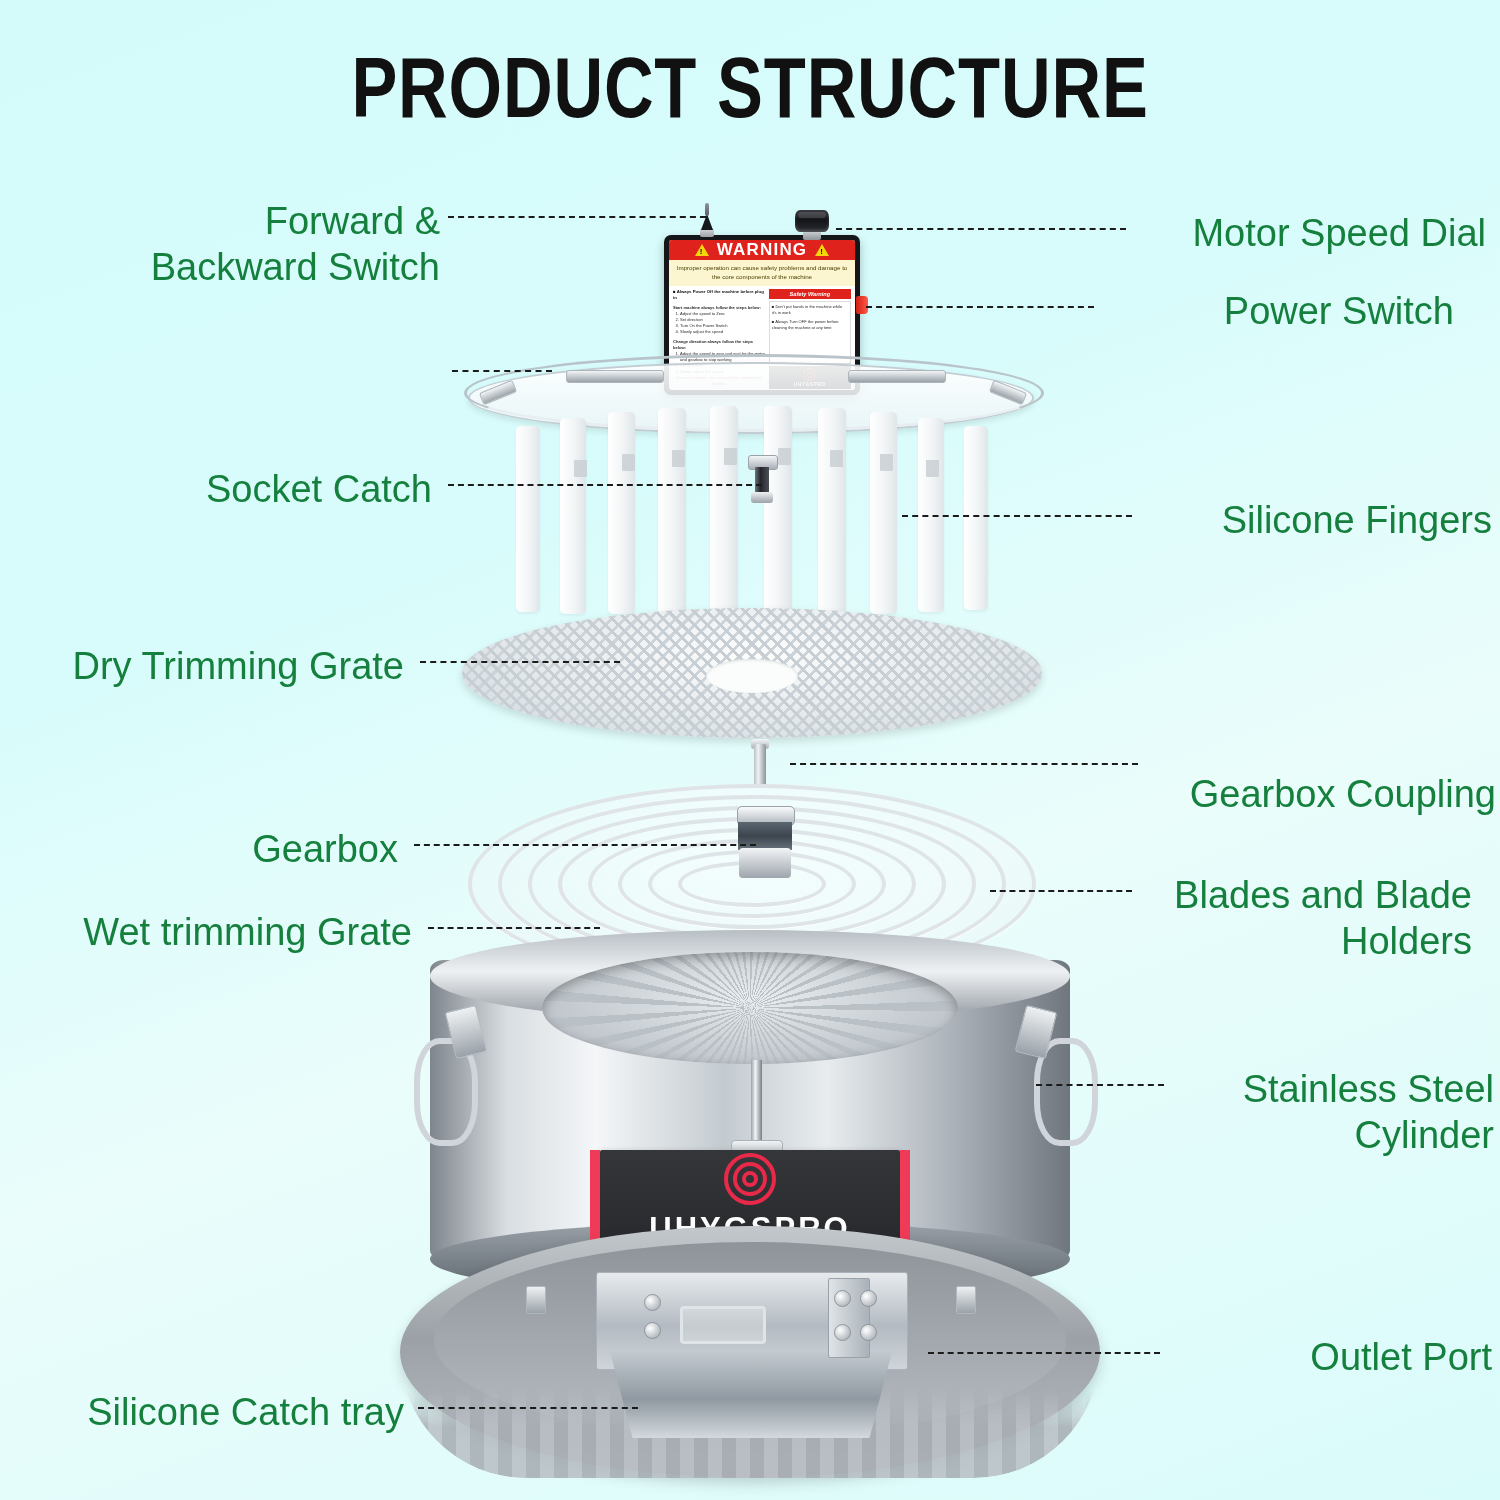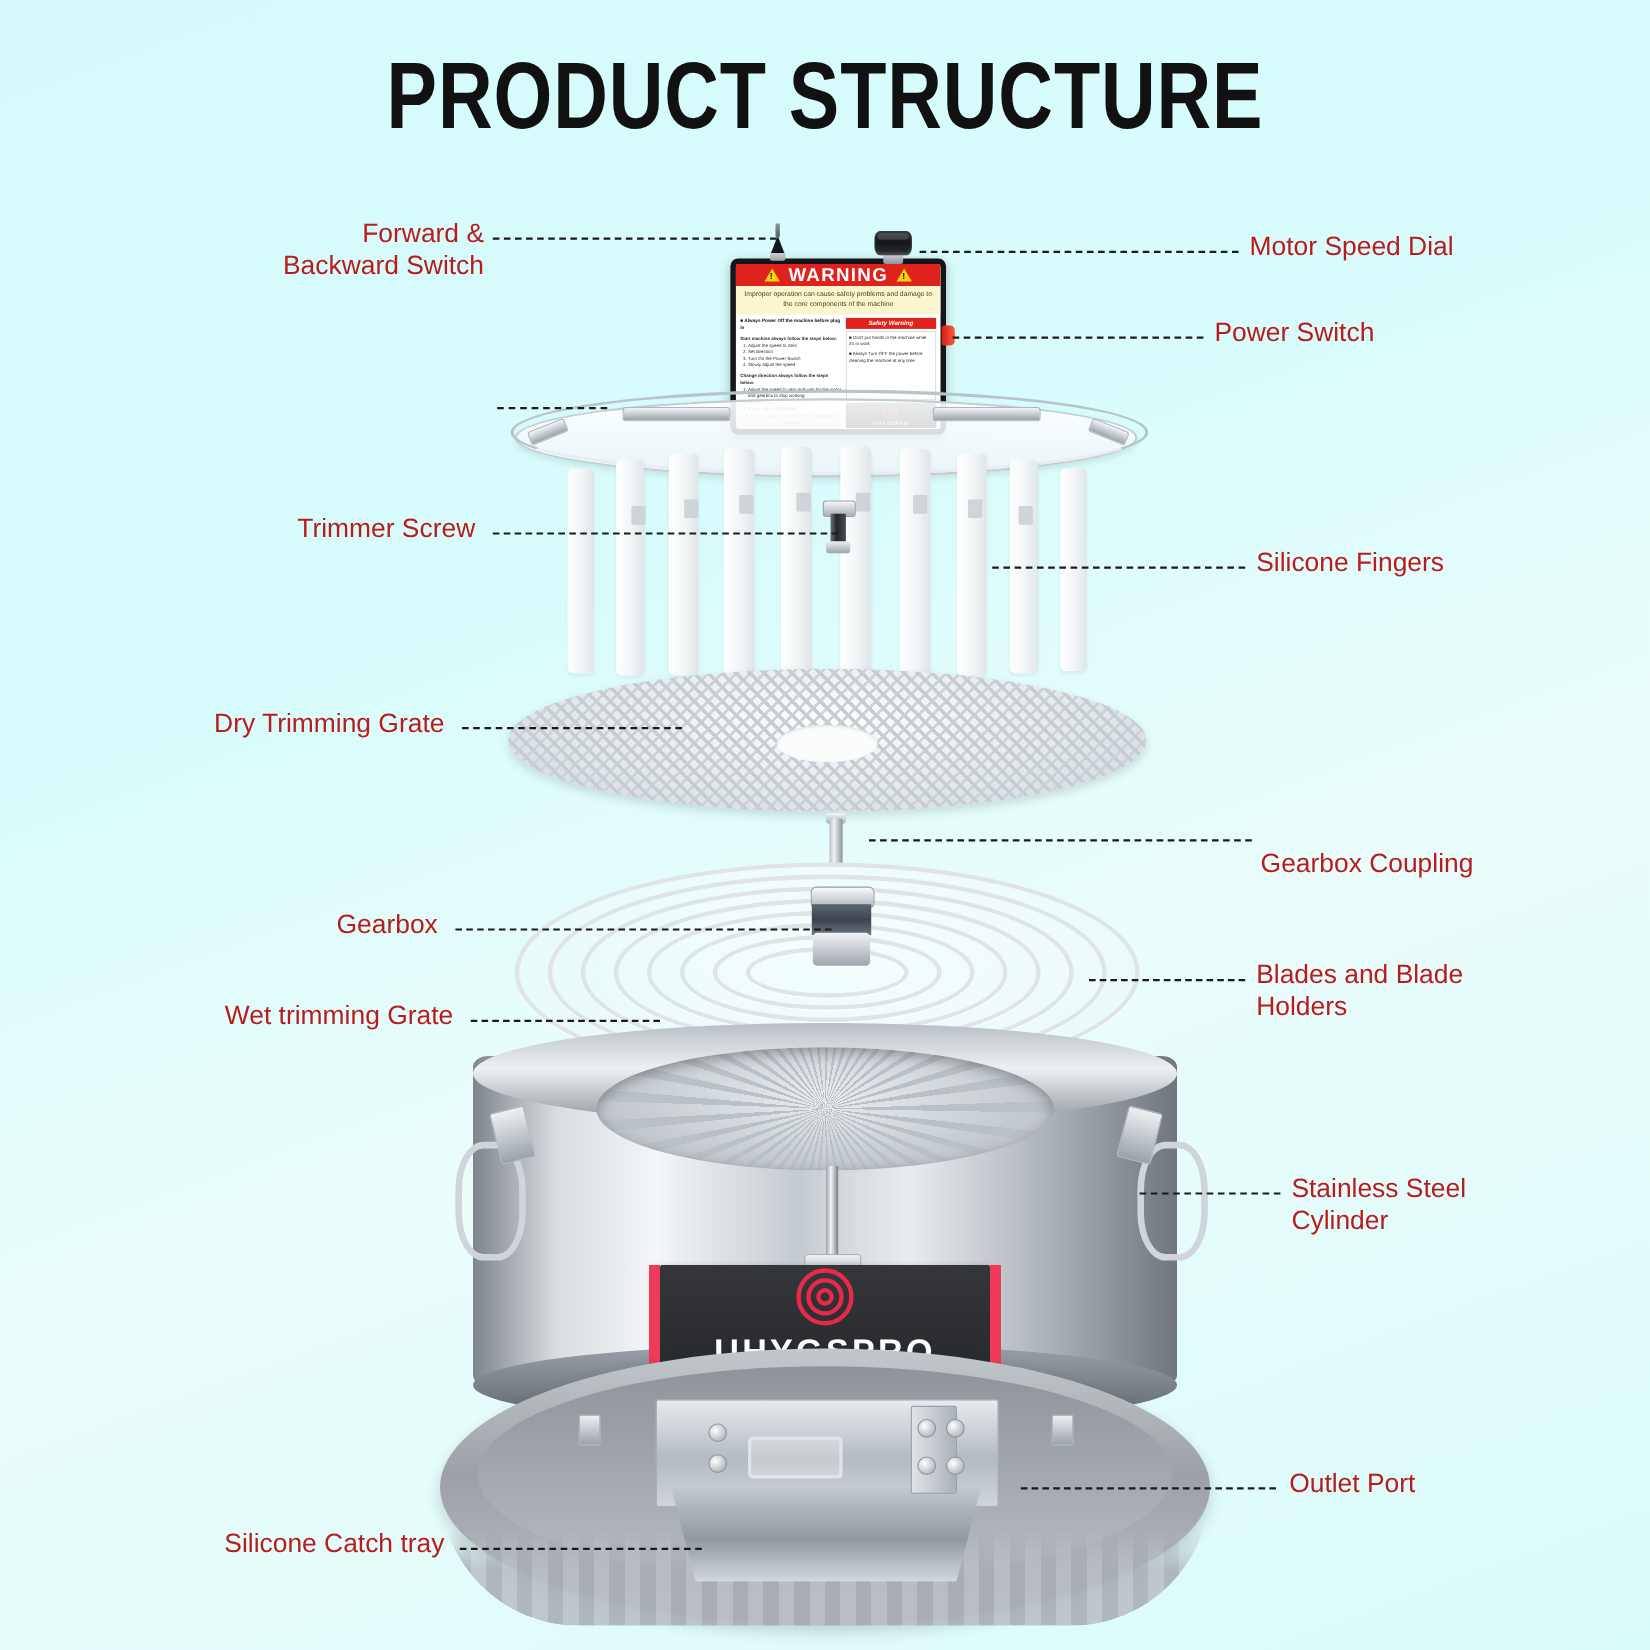--- a/index.html
+++ b/index.html
@@ -13,22 +13,22 @@
 
   
   #page-title{
     position:absolute;top:38px;left:0;width:1500px;text-align:center;
     font-family:"Liberation Sans Narrow","Liberation Sans",sans-serif;
     font-weight:bold;font-size:86px;letter-spacing:1px;color:#111;
     transform:scaleX(0.80);transform-origin:50% 50%;
   }
 
   
-  .lbl{position:absolute;font-size:24px;color:#b91c1c;line-height:1.22;white-space:pre-line;}
-  .lbl.r{text-align:left;}
+  .lbl{position:absolute;font-size:38px;color:#15803d;line-height:1.22;white-space:pre-line;}
+  .lbl.r{text-align:right;}
   .lbl.l{text-align:right;}
 
   
   .lead{position:absolute;height:0;border-top:2.6px dashed #1b1b1b;}
 
   
   .part{position:absolute;}
 
   
   #control-box{
@@ -398,21 +398,21 @@
   <div class="lead" style="left:836px;top:228px;width:290px;"></div>
   <div class="lead" style="left:866px;top:306px;width:228px;"></div>
   <div class="lead" style="left:902px;top:515px;width:230px;"></div>
   <div class="lead" style="left:790px;top:763px;width:348px;"></div>
   <div class="lead" style="left:990px;top:890px;width:142px;"></div>
   <div class="lead" style="left:1036px;top:1084px;width:128px;"></div>
   <div class="lead" style="left:928px;top:1352px;width:232px;"></div>
 
   <div class="lbl l" style="left:80px;top:198px;width:360px;">Forward &amp;
 Backward Switch</div>
-  <div class="lbl l" style="left:80px;top:466px;width:352px;">Trimmer Screw</div>
+  <div class="lbl l" style="left:80px;top:466px;width:352px;">Socket Catch</div>
   <div class="lbl l" style="left:60px;top:826px;width:338px;">Gearbox</div>
   <div class="lbl l" style="left:60px;top:643px;width:344px;">Dry Trimming Grate</div>
   <div class="lbl l" style="left:60px;top:909px;width:352px;">Wet trimming Grate</div>
   <div class="lbl l" style="left:60px;top:1389px;width:344px;">Silicone Catch tray</div>
 
   <div class="lbl r" style="left:1136px;top:210px;width:350px;">Motor Speed Dial</div>
   <div class="lbl r" style="left:1104px;top:288px;width:350px;">Power Switch</div>
   <div class="lbl r" style="left:1142px;top:497px;width:350px;">Silicone Fingers</div>
   <div class="lbl r" style="left:1146px;top:771px;width:350px;">Gearbox Coupling</div>
   <div class="lbl r" style="left:1142px;top:872px;width:330px;">Blades and Blade

